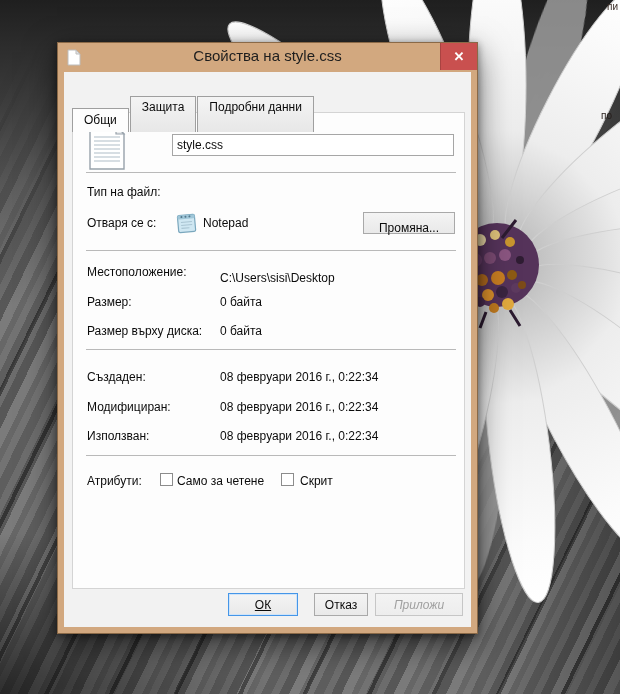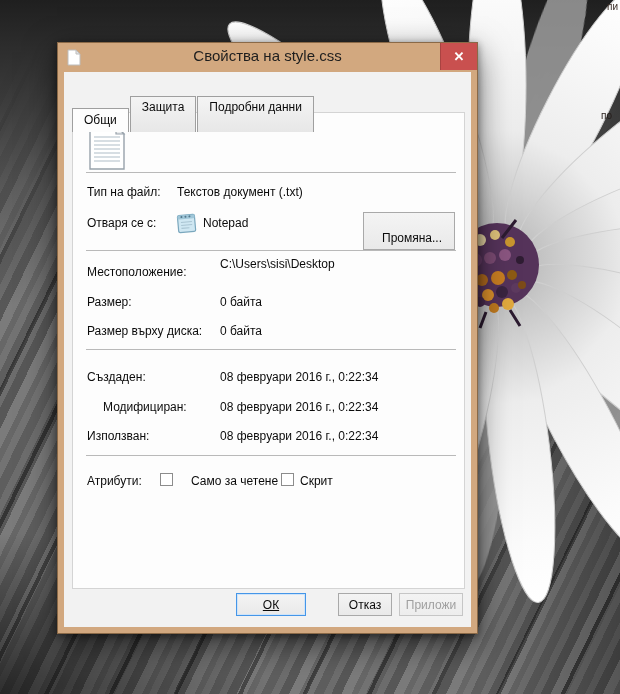--- a/index.html
+++ b/index.html
@@ -49,36 +49,36 @@
     border:1px solid #d4d4d4;box-sizing:border-box;z-index:1;}
   .sep{position:absolute;left:13px;width:370px;height:1px;background:#b9b9b9;}
   .lbl,.val{position:absolute;font-size:12px;color:#0b0b0b;white-space:nowrap;text-align:center;}
   .fileicon{position:absolute;left:14px;top:11px;width:40px;height:47px;}
   .fninput{position:absolute;left:99px;top:21px;width:282px;height:22px;box-sizing:border-box;
     border:1px solid #a6a6a6;background:#fff;font-family:"Liberation Sans",sans-serif;
     font-size:12px;color:#0b0b0b;padding:0 4px;outline:none;}
   .npicon{position:absolute;left:103px;top:99px;width:21px;height:22px;}
   .btn{position:absolute;height:22px;box-sizing:border-box;border:1px solid #a9a9a9;
     background:linear-gradient(#f4f4f4,#e9e9e9);font-family:"Liberation Sans",sans-serif;
-    font-size:12px;color:#0b0b0b;text-align:center;padding:18px;}
+    font-size:12px;color:#0b0b0b;text-align:center;padding:8px;}
   .btn-change{left:290px;top:99px;width:92px;}
   .btn-adv{left:290px;top:356px;width:92px;}
   .cb{position:absolute;width:13px;height:13px;background:#fff;border:1px solid #8c8c8c;
     box-sizing:border-box;}
 
   
   .footer{position:absolute;right:8px;top:521px;display:flex;}
   .fbtn{height:23px;box-sizing:border-box;border:1px solid #a9a9a9;
     background:linear-gradient(#f4f4f4,#e9e9e9);font-family:"Liberation Sans",sans-serif;
     font-size:12px;color:#0b0b0b;padding:0;}
-  .fbtn.ok{width:70px;margin-right:32px;border-color:#4596e8;
+  .fbtn.ok{width:70px;margin-right:16px;border-color:#4596e8;
     box-shadow:inset 0 0 0 1px #cfe4f9;text-decoration:underline;}
   .fbtn.cancel{width:54px;margin-right:7px;}
-  .fbtn.apply{width:64px;color:#9f9f9f;border-color:#c6c6c6;
-    background:linear-gradient(#f3f3f3,#ededed);}
+  .fbtn.apply{width:88px;color:#9f9f9f;border-color:#c6c6c6;
+    background:linear-gradient(#f3f3f3,#ededed);font-style:italic;}
 </style>
 </head>
 <body>
 
 <div class="stage">
 
   <div class="wallpaper"></div>
 
   <svg class="daisy" viewBox="0 0 700 860" xmlns="http://www.w3.org/2000/svg">
     <defs>
@@ -176,67 +176,67 @@
           <g stroke="#c2ccd4" stroke-width="1.3">
             <path d="M7 13 h26"></path>
               <path d="M7 17 h26"></path>
               <path d="M7 21 h26"></path>
               <path d="M7 25 h26"></path>
             <path d="M7 29 h26"></path>
               <path d="M7 33 h26"></path>
               <path d="M7 37 h26"></path>
           </g>
         </svg>
+        <input class="fninput" type="text" value="style.css" style="">
 
         <div class="sep" style="top:59px"></div>
 
         <span class="lbl" style="left:14px;top:72px">Тип на файл:</span>
-        <span class="val" style="left:104px;top:72px">Текстов документ (.txt)</span>
 
         <svg class="npicon" viewBox="0 0 21 22">
           <g transform="rotate(-5 10 11)">
             <rect x="2" y="3" width="17" height="17" rx="1.5" fill="#cfe7f2" stroke="#7aa7bd" stroke-width="1.2"></rect>
             <rect x="2" y="3" width="17" height="4" rx="1.5" fill="#9fc6d8"></rect>
             <circle cx="6" cy="4.7" r="1" fill="#53788d"></circle>
               <circle cx="10" cy="4.7" r="1" fill="#53788d"></circle>
             <circle cx="14" cy="4.7" r="1" fill="#53788d"></circle>
             <path d="M5 10 h11 M5 13 h11 M5 16 h8" stroke="#a9c4d2" stroke-width="1.1"></path>
           </g>
         </svg>
         <span class="lbl" style="left:14px;top:103px">Отваря се с:</span>
         <span class="val" style="left:130px;top:103px">Notepad</span>
         <button class="btn btn-change">Промяна...</button>
 
         <div class="sep" style="top:137px"></div>
 
         <span class="lbl" style="left:14px;top:152px">Местоположение:</span>
-        <span class="val" style="left:147px;top:144px">C:\Users\sisi\Desktop</span>
+        <span class="val" style="left:147px;top:158px">C:\Users\sisi\Desktop</span>
 
         <span class="lbl" style="left:14px;top:182px">Размер:</span>
         <span class="val" style="left:147px;top:182px">0 байта</span>
 
         <span class="lbl" style="left:14px;top:211px">Размер върху диска:</span>
         <span class="val" style="left:147px;top:211px">0 байта</span>
 
         <div class="sep" style="top:236px"></div>
 
         <span class="lbl" style="left:14px;top:257px">Създаден:</span>
         <span class="val" style="left:147px;top:257px">08 февруари 2016 г., 0:22:34</span>
 
-        <span class="lbl" style="left:30px;top:287px">Модифициран:</span>
+        <span class="lbl" style="left:14px;top:287px">Модифициран:</span>
         <span class="val" style="left:147px;top:287px">08 февруари 2016 г., 0:22:34</span>
 
         <span class="lbl" style="left:14px;top:316px">Използван:</span>
         <span class="val" style="left:147px;top:316px">08 февруари 2016 г., 0:22:34</span>
 
         <div class="sep" style="top:342px"></div>
 
         <span class="lbl" style="left:14px;top:361px">Атрибути:</span>
         <span class="cb" style="left:87px;top:360px"></span>
-        <span class="lbl" style="left:118px;top:361px">Само за четене</span>
+        <span class="lbl" style="left:104px;top:361px">Само за четене</span>
         <span class="cb" style="left:208px;top:360px"></span>
         <span class="lbl" style="left:227px;top:361px">Скрит</span>
       </div>
 
       <div class="footer">
         <button class="fbtn ok">ОК</button>
         <button class="fbtn cancel">Отказ</button>
         <button class="fbtn apply" disabled="">Приложи</button>
       </div>
 

